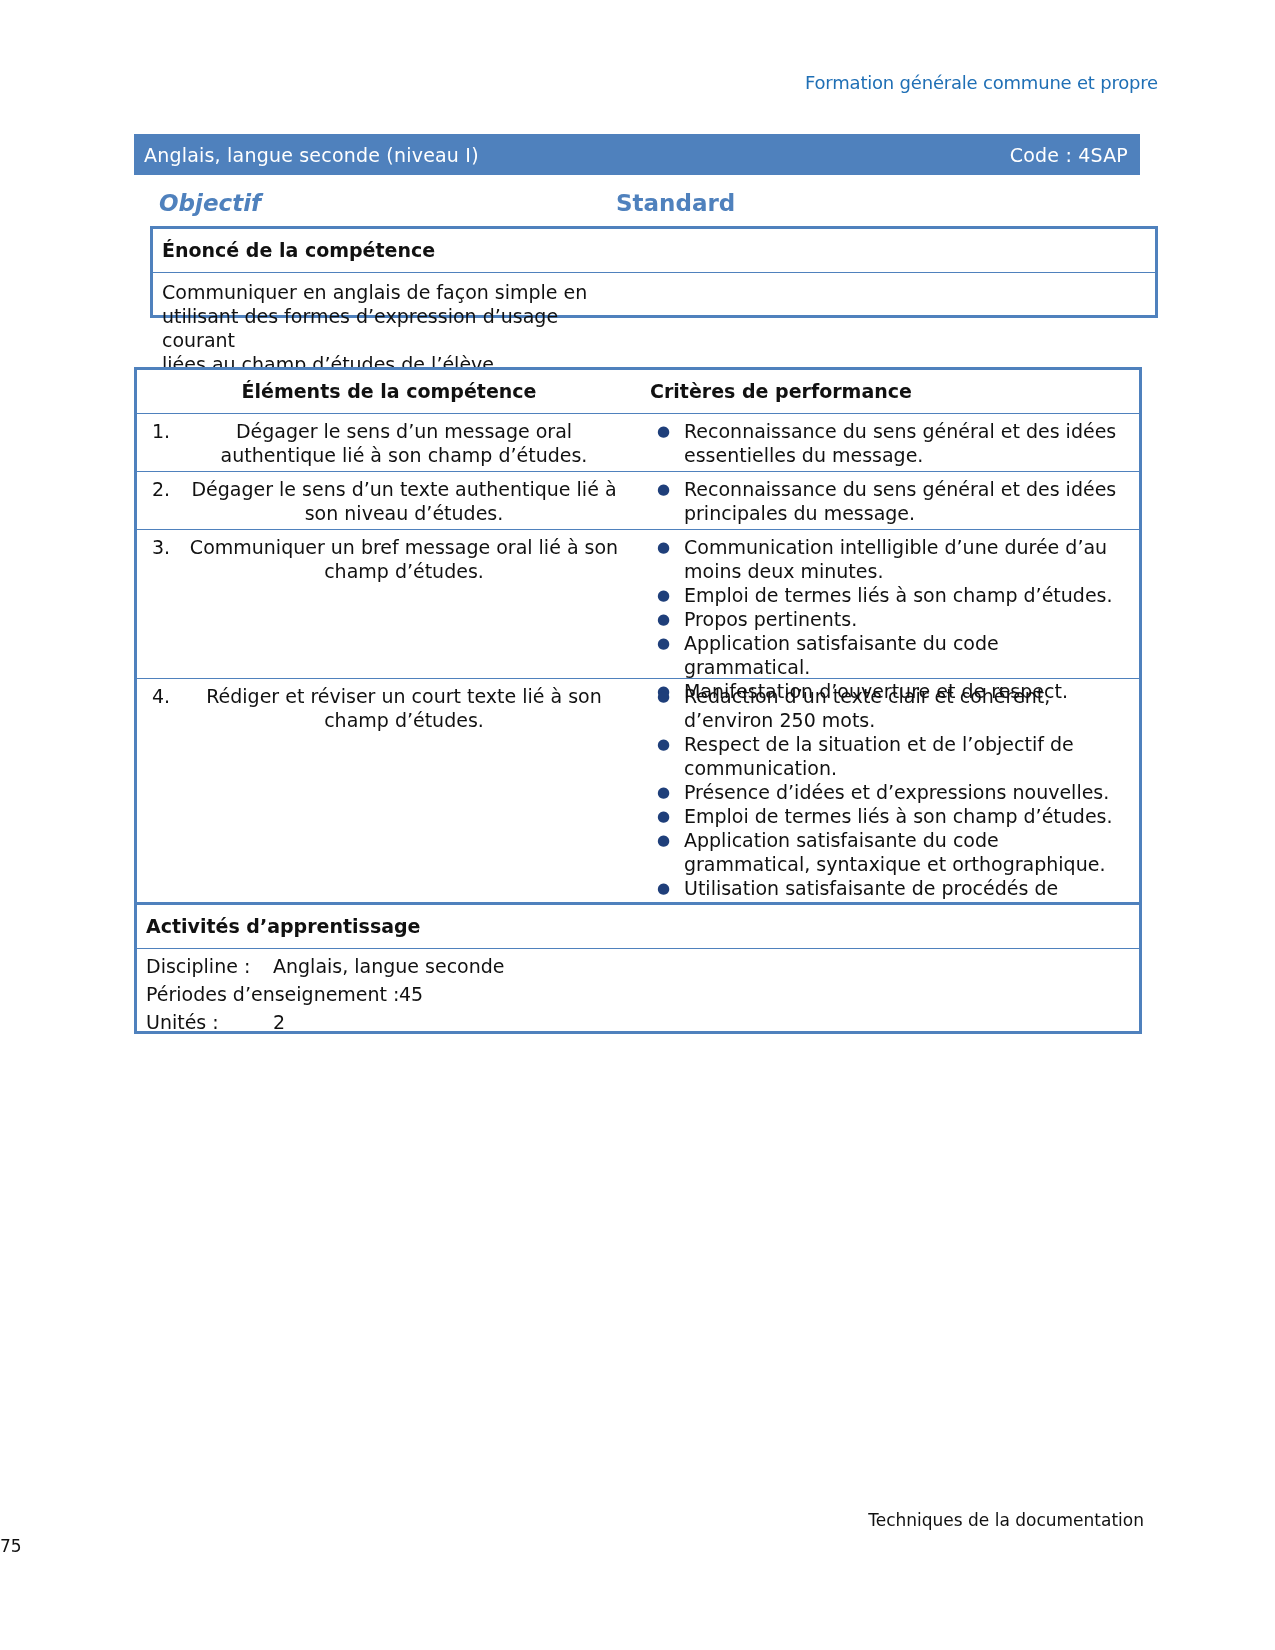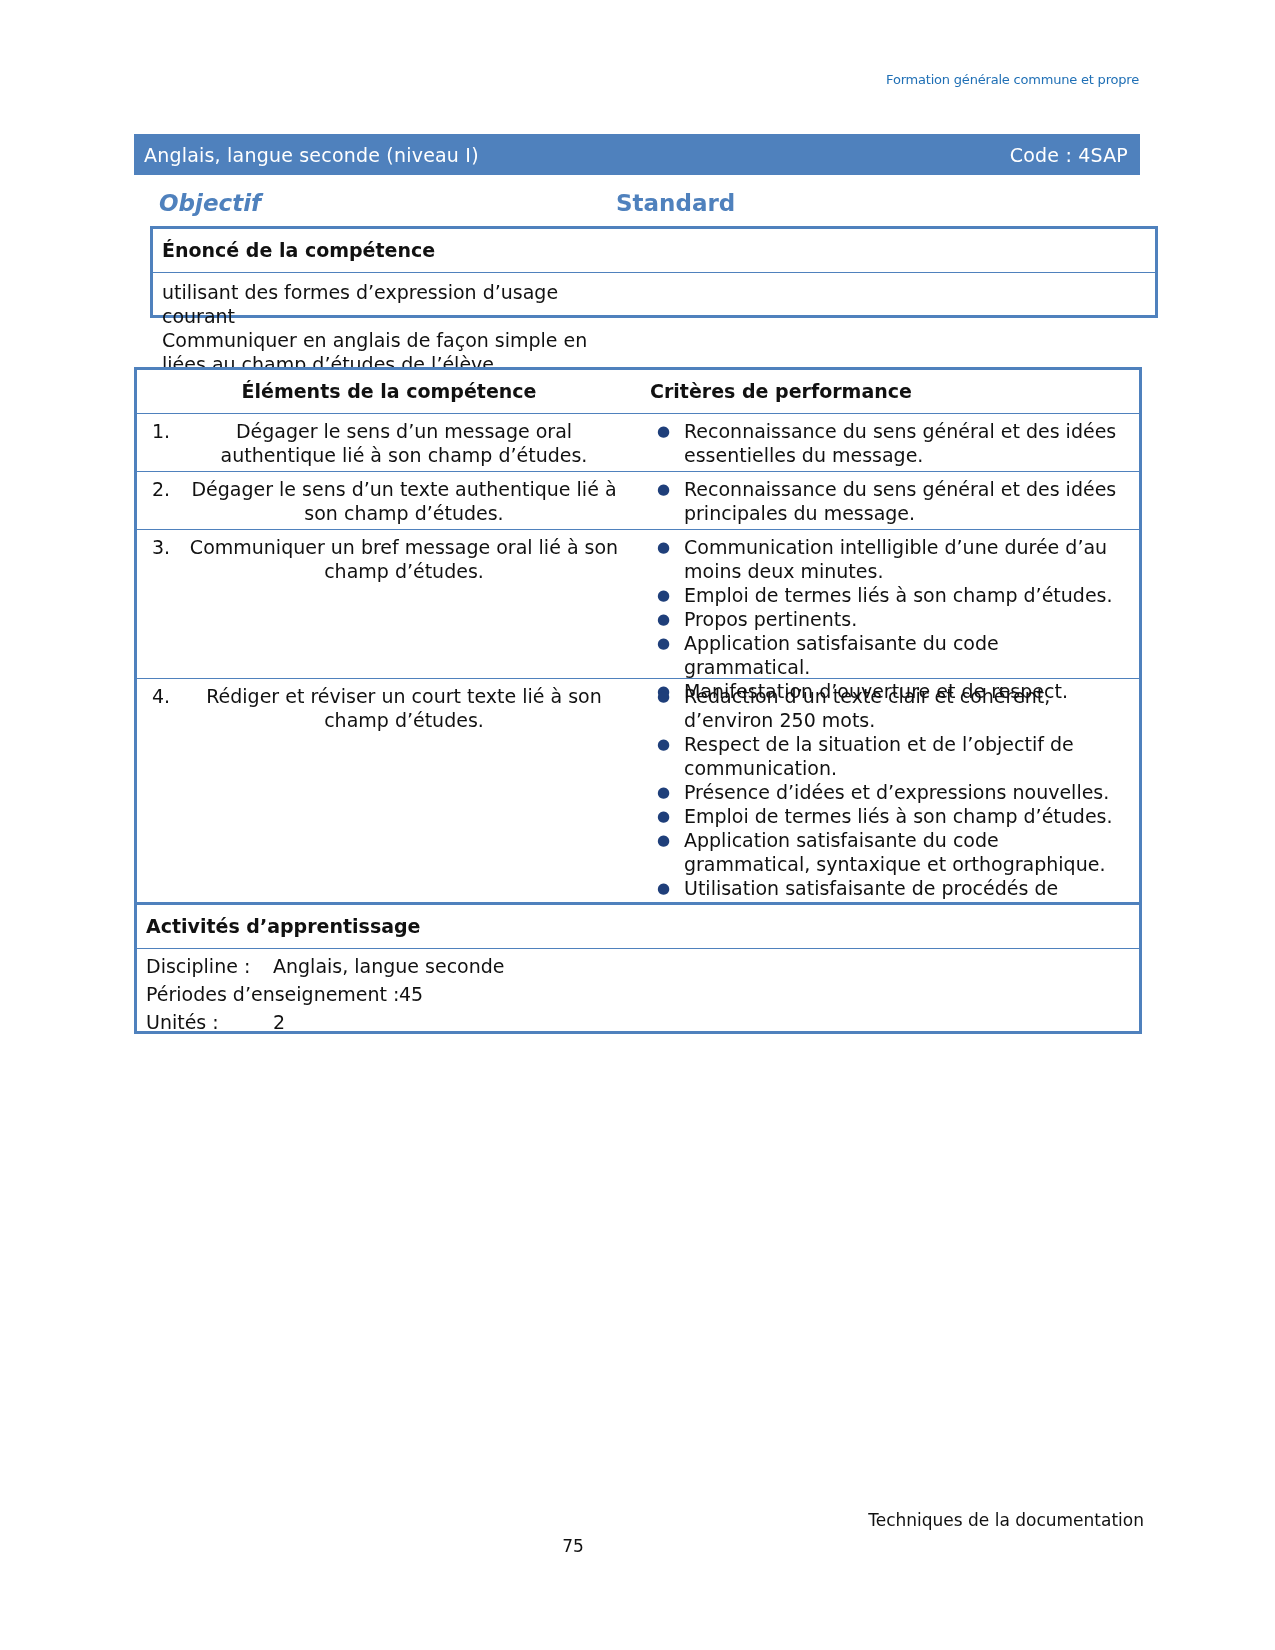--- a/index.html
+++ b/index.html
@@ -1,17 +1,17 @@
 <!DOCTYPE html>
 <html><head>
 <meta charset="utf-8">
 <style>
   html, body { margin:0; padding:0; background:#ffffff; }
   body { width:1275px; height:1650px; position:relative; font-family:"DejaVu Sans", sans-serif; color:#111; overflow:hidden; }
-  .running-head { position:absolute; top:72px; right:136px; font-size:13px; color:#1f6fb5; letter-spacing:-0.2px; }
+  .running-head { position:absolute; top:72px; right:117px; font-size:18px; color:#1f6fb5; letter-spacing:-0.2px; }
   .title-bar { position:absolute; left:134px; top:134px; width:1006px; height:41px; background:#4f81bd; color:#fff; font-size:19px; display:flex; align-items:center; justify-content:space-between; box-sizing:border-box; padding:0 12px 0 10px; letter-spacing:0.2px; }
   .sect-heads { position:absolute; top:190px; left:143px; width:1000px; height:34px; }
   .sect-head { position:absolute; top:0; font-weight:bold; font-size:23px; color:#4f81bd; }
   .box { position:absolute; left:134px; width:1008px; border:3px solid #4f81bd; box-sizing:border-box; background:#fff; }
   .box-head { font-weight:bold; font-size:19px; padding:10px 9px 0 9px; height:44px; box-sizing:border-box; border-bottom:1.5px solid #4f81bd; }
   .enonce-body { font-size:19px; line-height:24px; padding:7px 9px; width:470px; }
   .grid-head { display:flex; border-bottom:1.5px solid #4f81bd; height:44px; box-sizing:border-box; font-weight:bold; font-size:19px; }
   .grid-head div { padding:10px 9px 0 9px; box-sizing:border-box; }
   .col-left { width:504px; flex:none;text-align:center; }
   .col-right { flex:1; }
@@ -20,42 +20,42 @@
   .elem { display:flex; font-size:19px; line-height:24px; padding:5px 9px 0 9px; box-sizing:border-box; }
   .elem .num { width:30px; flex:none; }
   .crit-list { list-style:none; margin:0; padding:5px 0 4px 0; font-size:19px; line-height:24px; }
   .crit-list li { display:flex; }
   .crit-list .bullet { width:41px; flex:none; color:#1f3f7a; text-align:center; padding-left:2px; font-size:15px; }
   .crit-list .txt { flex:1; padding-right:8px; }
   .act-body { font-size:19px; line-height:28px; padding:3px 9px 4px 9px; }
   .act-row { display:flex; }
   .act-label { white-space:pre; }
   .footer-title { position:absolute; top:1510px; right:131px; font-size:17px; color:#111; }
-  .page-num { position:absolute; top:1536px; left:0; width:1146px; text-align:center; font-size:17px; color:#111; }
+  .page-num { position:absolute; top:1536px; left:0; width:1146px; font-size:17px; color:#111; }
 </style>
 </head>
 <body>
 
 <div class="running-head">Formation générale commune et propre</div>
 
 <div class="title-bar">
   <span>Anglais, langue seconde (niveau I)</span>
   <span>Code : 4SAP</span>
 </div>
 
 <div class="sect-heads">
   <span class="sect-head" style="left:16px;font-style:italic;">Objectif</span>
   <span class="sect-head" style="left:473px;">Standard</span>
 </div>
 
 <div class="box" style="top:226px; height:92px;margin-left:16px;">
   <div class="box-head">Énoncé de la compétence</div>
   <div class="enonce-body">
+    <div>Communiquer en anglais de façon simple en</div>
     <div>utilisant des formes d’expression d’usage courant</div>
-    <div>Communiquer en anglais de façon simple en</div>
     <div>liées au champ d’études de l’élève.</div>
   </div>
 </div>
 
 <div class="box" style="top:367px; height:579px;">
   <div class="grid-head">
     <div class="col-left">Éléments de la compétence</div>
     <div class="col-right">Critères de performance</div>
   </div>
   <div id="rows-container">
@@ -69,21 +69,21 @@
             <li>
               <span class="bullet">●</span>
               <span class="txt">Reconnaissance du sens général et des idées essentielles du message.</span>
             </li>
           </ul>
         </div>
       </div>
       <div class="row" style="height: 58px;">
         <div class="col-left elem">
           <span class="num">2.</span>
-          <span>Dégager le sens d’un texte authentique lié à son champ d’études.</span>
+          <span>Dégager le sens d’un texte authentique lié à son niveau d’études.</span>
         </div>
         <div class="col-right">
           <ul class="crit-list">
             <li>
               <span class="bullet">●</span>
               <span class="txt">Reconnaissance du sens général et des idées principales du message.</span>
             </li>
           </ul>
         </div>
       </div>

